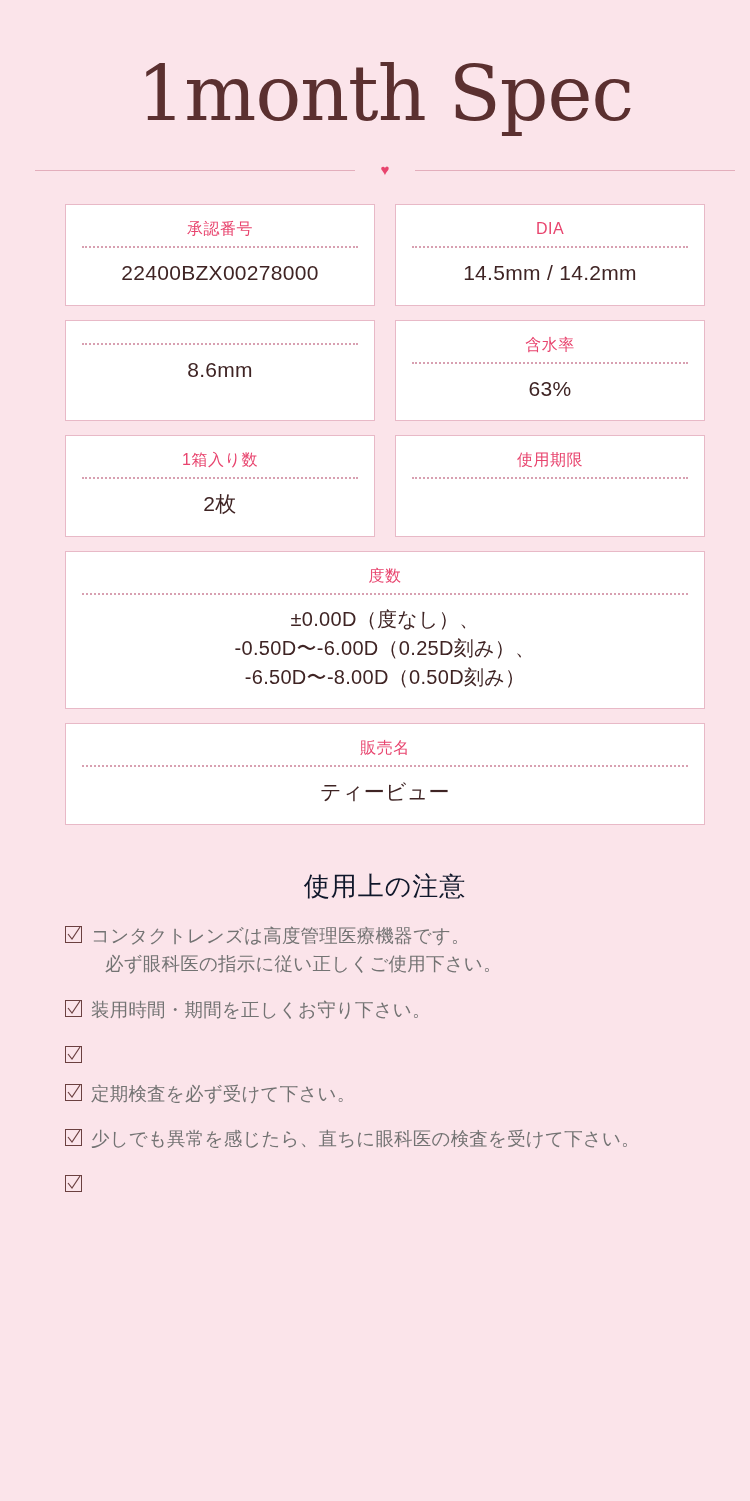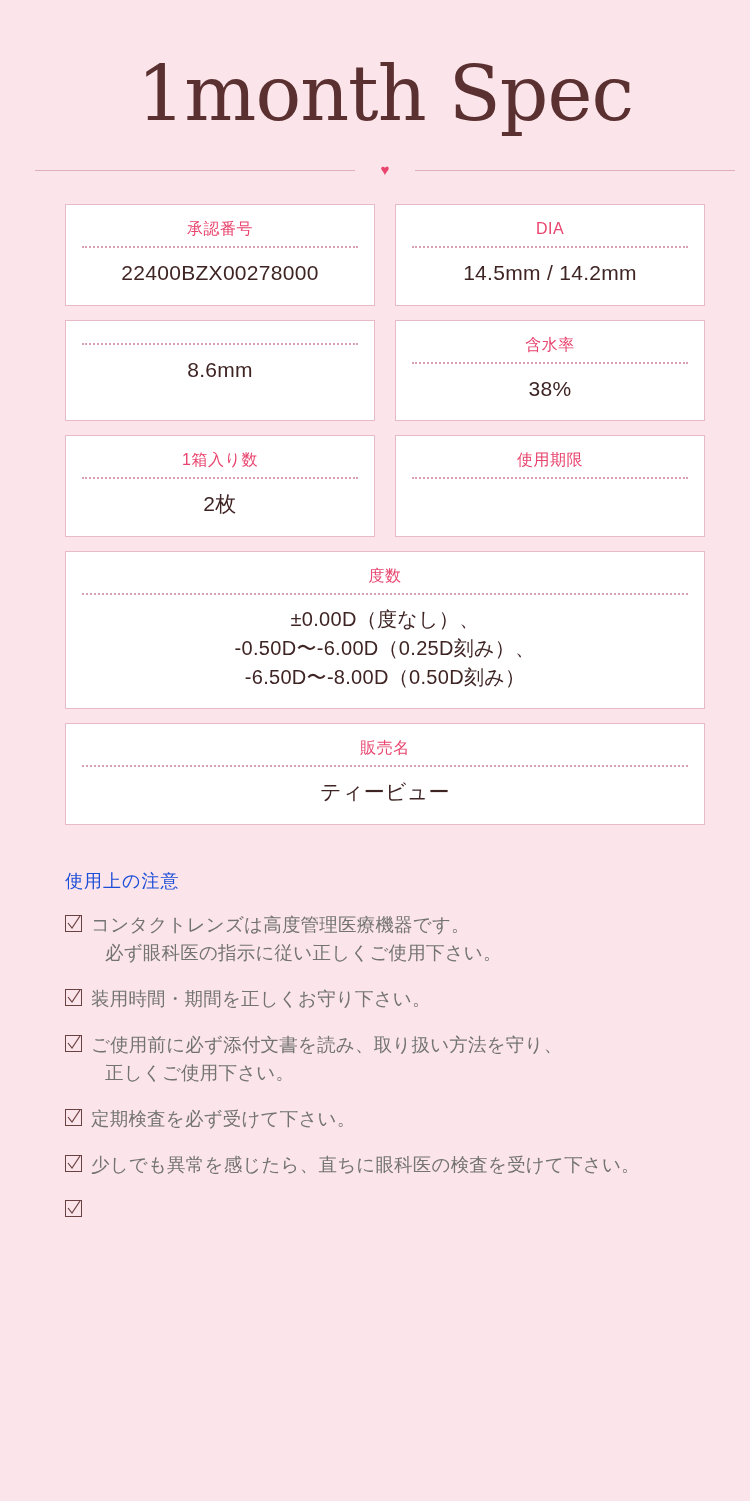--- a/index.html
+++ b/index.html
@@ -103,24 +103,25 @@
   }
   .spec-value.small { font-size: 20px; }
   .spec-value .ln { display: block; }
 
   
   .notes {
     margin: 44px auto 0;
     width: 640px;
   }
   .notes-title {
-    font-size: 18px;
-    color: #1d4ed8;
+    font-size: 26px;
+    color: #0f172a;
     margin-bottom: 18px;
     letter-spacing: 1px;
+    text-align: center;
   }
   .note-item {
     display: flex;
     align-items: flex-start;
     margin-bottom: 17px;
   }
   .check-icon {
     flex: 0 0 auto;
     width: 17px;
     height: 17px;
@@ -167,21 +168,21 @@
     </div>
 
     <div class="spec-row">
       <div class="spec-box half">
         <div class="dotline"></div>
         <div class="spec-value">8.6mm</div>
       </div>
       <div class="spec-box half">
         <div class="spec-label">含水率</div>
         <div class="dotline"></div>
-        <div class="spec-value">38%</div>
+        <div class="spec-value">63%</div>
       </div>
     </div>
 
     <div class="spec-row">
       <div class="spec-box half">
         <div class="spec-label">1箱入り数</div>
         <div class="dotline"></div>
         <div class="spec-value">2枚</div>
       </div>
       <div class="spec-box half">
@@ -240,24 +241,20 @@
       </span>
     </div>
 
     <div class="note-item">
       <span class="check-icon">
         <svg width="17" height="17" viewBox="0 0 17 17">
             <rect x="0.5" y="0.5" width="16" height="16" fill="none" stroke="#6b4040" stroke-width="1"></rect>
             <polyline points="3,8 7,13 15,1" fill="none" stroke="#6b4040" stroke-width="1.2"></polyline>
           </svg>
       </span>
-      <span class="note-text">
-        <span class="ln">ご使用前に必ず添付文書を読み、取り扱い方法を守り、</span>
-        <span class="ln">正しくご使用下さい。</span>
-      </span>
     </div>
 
     <div class="note-item">
       <span class="check-icon">
         <svg width="17" height="17" viewBox="0 0 17 17">
             <rect x="0.5" y="0.5" width="16" height="16" fill="none" stroke="#6b4040" stroke-width="1"></rect>
             <polyline points="3,8 7,13 15,1" fill="none" stroke="#6b4040" stroke-width="1.2"></polyline>
           </svg>
       </span>
       <span class="note-text">

